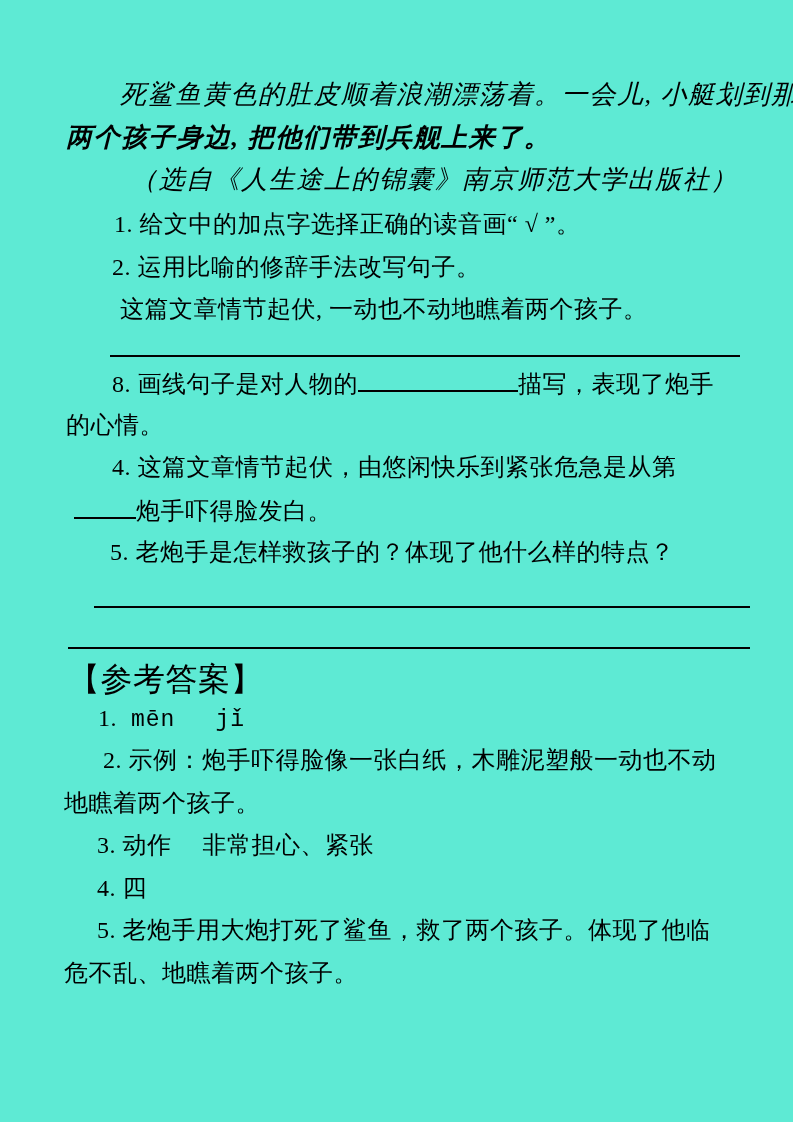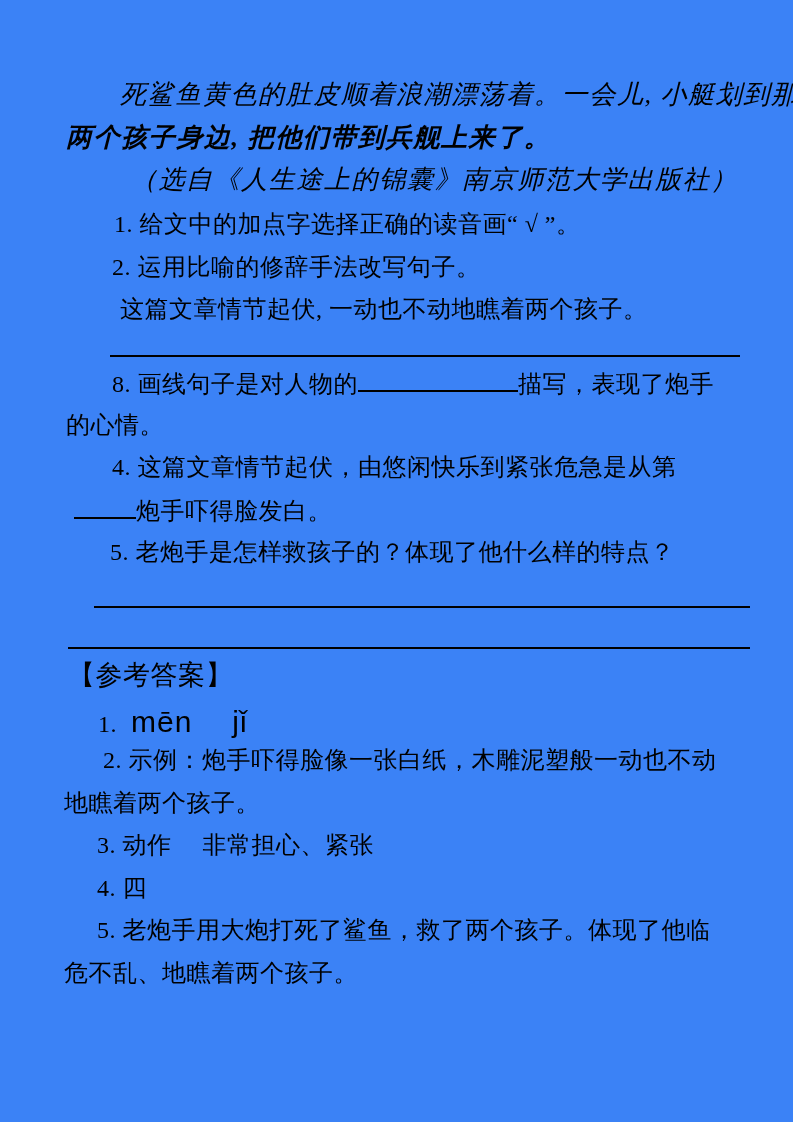--- a/index.html
+++ b/index.html
@@ -1,20 +1,20 @@
 <!DOCTYPE html>
 <html><head>
 <meta charset="utf-8">
 <style>
   html, body { margin: 0; padding: 0; background: #ffffff; }
   .page {
     position: relative;
     width: 793px;
     height: 1122px;
-    background: #3b82f6;
+    background: #5eead4;
     color: #000000;
     font-family: "Liberation Serif", serif;
     overflow: hidden;
   }
   .line {
     position: absolute;
     white-space: nowrap;
     font-size: 24px;
     letter-spacing: 0.5px;
     line-height: 1.25;
@@ -23,37 +23,37 @@
   .kai {
     font-size: 26px;
     font-style: italic;
     letter-spacing: 1.6px;
   }
   .src {
     width: 672px;
     left: 66px;
     text-align: right;
   }
-  .hdr { font-size: 27px; letter-spacing: 0.5px; }
+  .hdr { font-size: 32px; letter-spacing: 0.5px; }
   .blank {
     display: inline-block;
     border-bottom: 2px solid #000000;
     height: 0.95em;
     vertical-align: baseline;
   }
   .blank-q3 { width: 160px; }
   .blank-q4 { width: 62px; }
   .rule {
     position: absolute;
     height: 0;
     border-top: 2px solid #000000;
   }
   .pinyin {
-    font-family: Liberation Sans, sans-serif;
-    font-size: 30px;
+    font-family: Liberation Mono, monospace;
+    font-size: 23px;
     letter-spacing: 1px;
     text-align: center;
   }
   .py1 { margin-left: 14px; }
   .py2 { margin-left: 40px; }
 </style>
 </head>
 <body>
 
 <div class="page">

